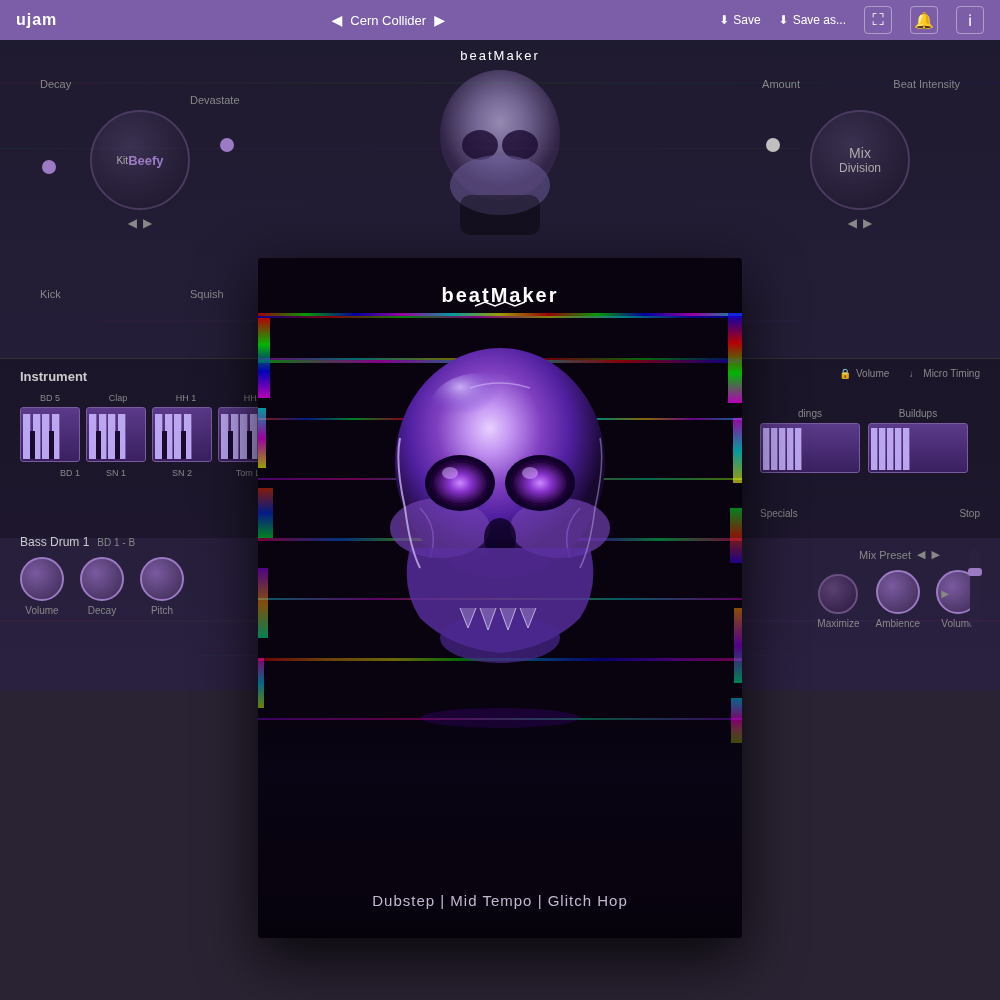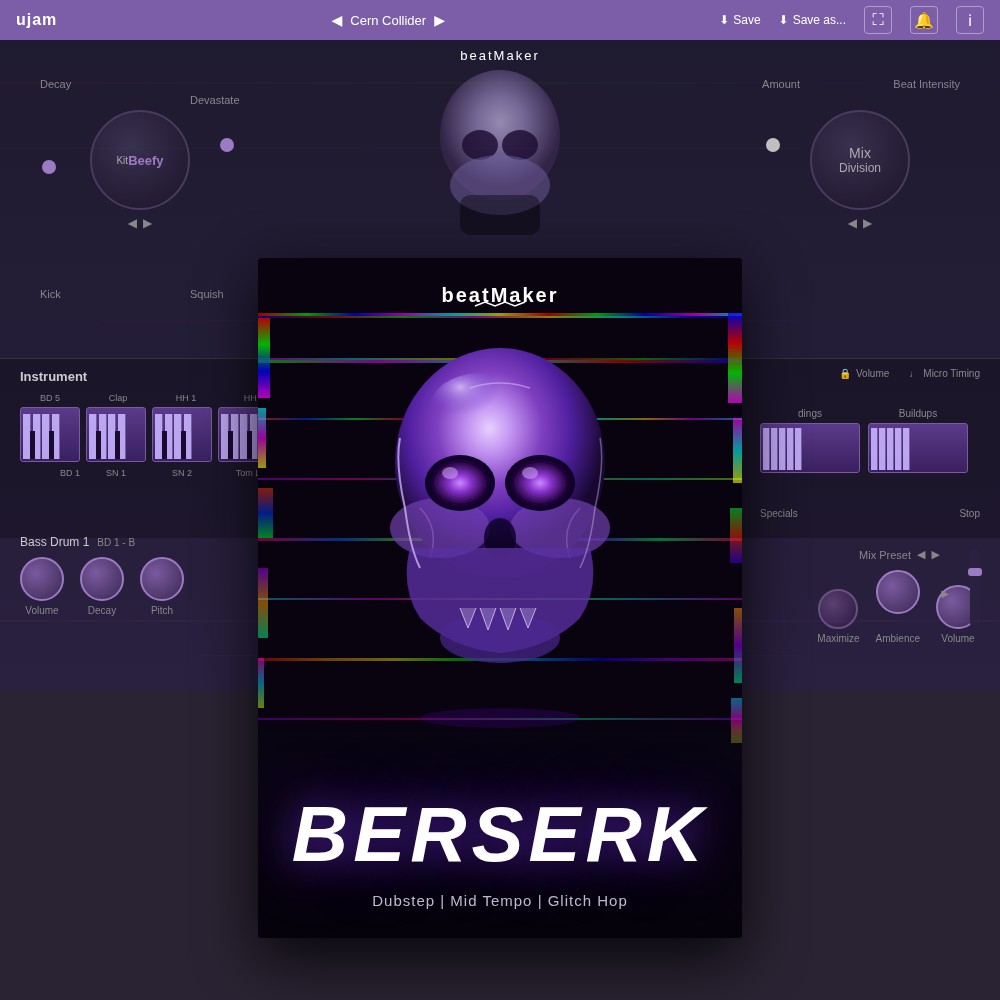--- a/index.html
+++ b/index.html
@@ -334,21 +334,21 @@
     <span style="color:#888;font-size:11px;">Mix Preset</span>
     <span style="color:#888;font-size:11px;cursor:pointer;">◀</span>
     <span style="color:#888;font-size:11px;cursor:pointer;">▶</span>
   </div>
 
   <div style="position:absolute;top:570px;right:20px;display:flex;gap:16px;align-items:flex-end;">
     <div style="display:flex;flex-direction:column;align-items:center;gap:4px;">
       <div style="width:40px;height:40px;border-radius:50%;background:radial-gradient(circle at 35% 35%,#5a4070,#2a1840);border:2px solid #6a5080;"></div>
       <span style="color:#888;font-size:10px;">Maximize</span>
     </div>
-    <div style="display:flex;flex-direction:column;align-items:flex-start;gap:19px;">
+    <div style="display:flex;flex-direction:column;align-items:flex-start;gap:4px;">
       <div style="width:44px;height:44px;border-radius:50%;background:radial-gradient(circle at 35% 35%,#7a5aa0,#3a2850);border:2px solid #9b7bc4;"></div>
       <span style="color:#888;font-size:10px;">Ambience</span>
     </div>
     <div style="display:flex;flex-direction:column;align-items:center;gap:4px;">
       <div style="width:44px;height:44px;border-radius:50%;background:radial-gradient(circle at 35% 35%,#7a5aa0,#3a2850);border:2px solid #9b7bc4;"></div>
       <span style="color:#888;font-size:10px;">Volume</span>
     </div>
   </div>
 
   <div style="position:absolute;top:548px;right:20px;width:10px;height:80px;background:#2a2040;border-radius:5px;">
@@ -474,21 +474,18 @@
 
         <path d="M 50 130 Q 45 155 55 200 Q 60 240 70 260" stroke="rgba(220,200,255,0.7)" stroke-width="2" fill="none"></path>
         <path d="M 250 130 Q 255 155 245 200 Q 240 240 230 260" stroke="rgba(220,200,255,0.4)" stroke-width="1.5" fill="none"></path>
 
         <path d="M 120 80 Q 150 70 180 80" stroke="rgba(220,200,255,0.5)" stroke-width="1.5" fill="none"></path>
       </svg>
     </div>
 
     <div style="position:absolute;bottom:0;left:0;width:100%;height:220px;background:linear-gradient(180deg,transparent 0%,#0a0514 25%,#08030f 60%,#06020c 100%);z-index:8;"></div>
 
-    <div style="position:absolute;bottom:65px;left:50%;transform:translateX(-50%);z-index:12;white-space:nowrap;">
-      <div style="font-size:78px;font-weight:900;color:white;letter-spacing:5px;font-style:italic;font-family:'Arial Black','Arial',sans-serif;line-height:1;text-shadow:0 0 40px rgba(130,60,255,0.6),0 0 80px rgba(100,40,200,0.3);">BERSERK</div>
-    </div>
 
     <div style="position:absolute;bottom:28px;left:50%;transform:translateX(-50%);z-index:12;white-space:nowrap;">
       <span style="color:#c0b8d0;font-size:15px;letter-spacing:1px;font-family:Arial,sans-serif;">Dubstep | Mid Tempo | Glitch Hop</span>
     </div>
   </div>
 </div>
 
 </body></html>

